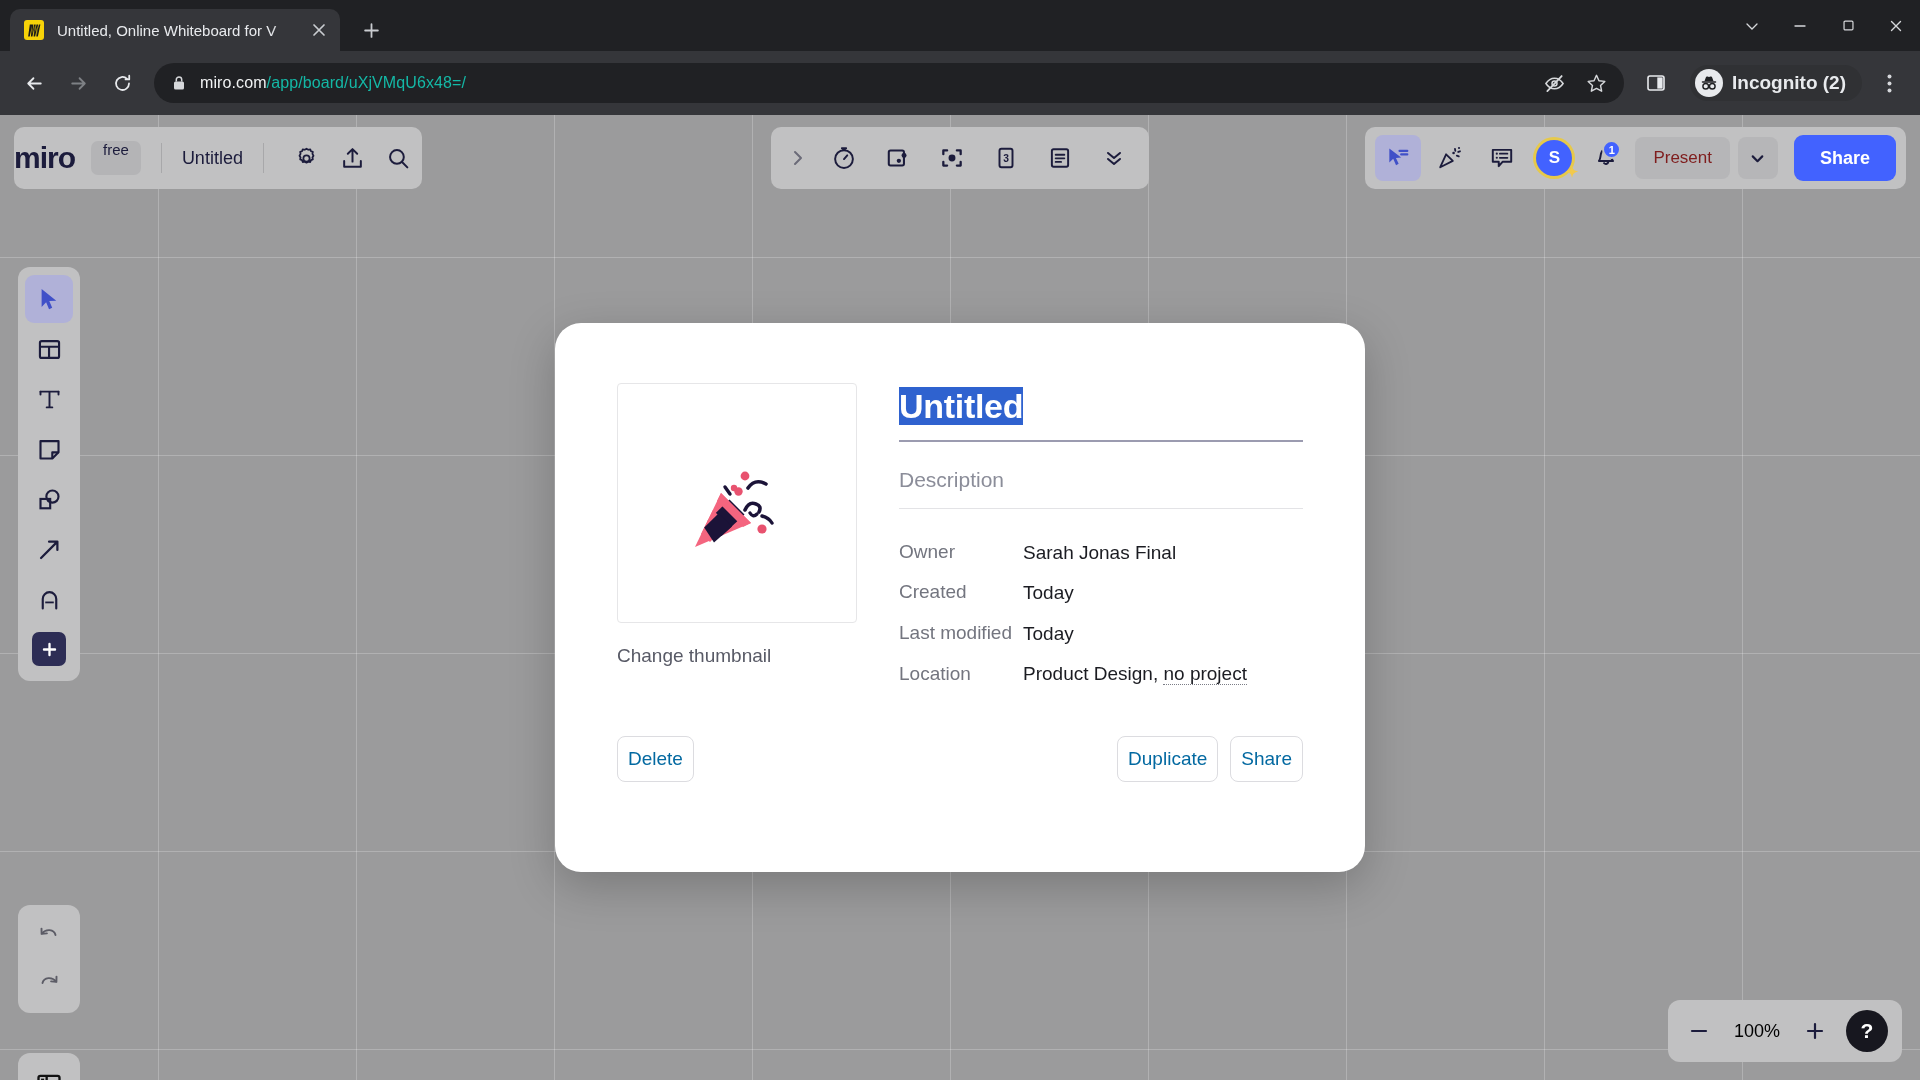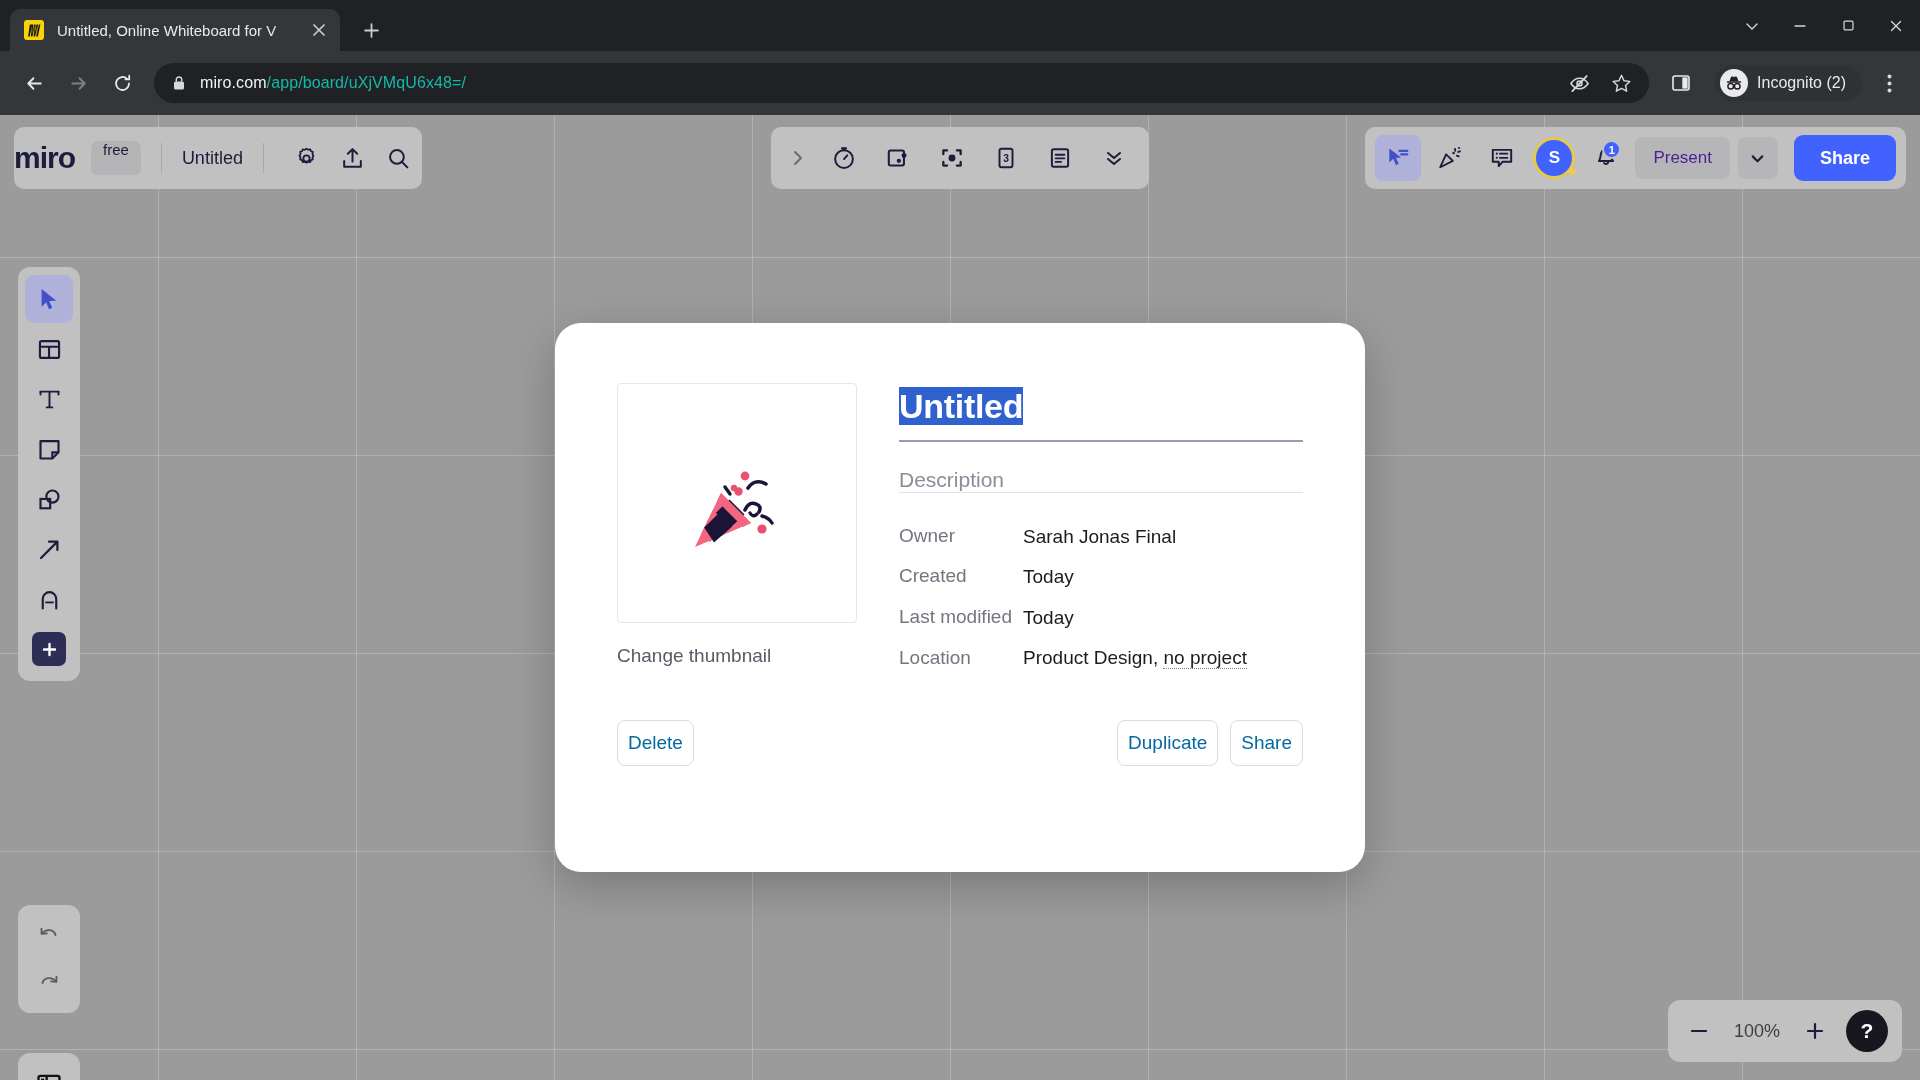--- a/index.html
+++ b/index.html
@@ -67,21 +67,21 @@
   .omni-right { margin-left:auto; display:flex; align-items:center; gap:14px; }
   .omni-icon { width:28px; height:28px; display:flex; align-items:center; justify-content:center; color:#d6d8db; }
   .profile-chip {
     display:flex; align-items:center; gap:9px; height:36px;
     background:#303134; border-radius:18px; padding:0 16px 0 5px; margin-left:10px;
   }
   .incognito-avatar {
     width:28px; height:28px; border-radius:50%; background:#e8eaed;
     display:flex; align-items:center; justify-content:center;
   }
-  .profile-name { font-size:16px; color:#e8eaed; white-space:nowrap; }
+  .profile-name { font-size:19px; color:#e8eaed; white-space:nowrap;font-weight:bold; }
   .kebab { width:34px; height:34px; display:flex; align-items:center; justify-content:center;
            color:#d6d8db; margin-left:6px; }
 
   
   .page {
     position:absolute; left:0; top:115px; width:1920px; height:965px;
     background:#9b9b9c; overflow:hidden;
   }
   .grid {
     position:absolute; inset:0;
@@ -134,21 +134,21 @@
   .ai-spark { position:absolute; right:-6px; bottom:-5px; color:#f2c94c; font-size:15px; }
   .bell-wrap { position:relative; }
   .bell-badge {
     position:absolute; right:-2px; top:-3px; min-width:19px; height:19px; border-radius:10px;
     background:#4262ff; color:#fff; font-size:11px; font-weight:700;
     display:flex; align-items:center; justify-content:center; padding:0 4px;
     border:2px solid #c1c1c2;
   }
   .present-btn {
     height:42px; display:flex; align-items:center; padding:0 18px; border-radius:8px;
-    font-size:17px; color:#4c1d95; background:#b6b6b8; white-space:nowrap;
+    font-size:17px; color:#7f1d1d; background:#b6b6b8; white-space:nowrap;
   }
   .present-caret { height:42px; width:40px; display:flex; align-items:center;
                    justify-content:center; color:#1c1c3c; background:#b6b6b8; border-radius:8px; margin-left:2px;}
   .share-btn {
     height:46px; background:#4262ff; color:#fff; border-radius:9px;
     display:flex; align-items:center; padding:0 26px; font-size:18px; font-weight:600;
     margin-left:10px;
   }
 
   
@@ -173,21 +173,21 @@
     background:#c1c1c2; border-radius:12px; display:flex; align-items:center;
     justify-content:center; color:#111;
   }
 
   
   .zoombar {
     position:absolute; right:18px; bottom:18px; height:62px; background:#c1c1c2;
     border-radius:12px; display:flex; align-items:center; padding:0 14px; gap:14px;
   }
   .zoom-btn { width:34px; height:34px; display:flex; align-items:center; justify-content:center; color:#1c1c3c; }
-  .zoom-level { font-size:18px; color:#404040; min-width:54px; text-align:center; }
+  .zoom-level { font-size:18px; color:#000000; min-width:54px; text-align:center; }
   .help-btn {
     width:42px; height:42px; border-radius:50%; background:#17171f; color:#fff;
     display:flex; align-items:center; justify-content:center; font-size:21px; font-weight:700;
   }
 
   
   .modal {
     position:absolute; left:555px; top:208px; width:810px; height:549px;
     background:#fff; border-radius:26px;
     box-shadow:0 14px 46px rgba(0,0,0,.22);
@@ -208,21 +208,21 @@
   }
   .title-text {
     font-size:34px; font-weight:700; color:#fff; background:#2f62cf;
     display:inline; letter-spacing:-.3px; line-height:1.15;
   }
   .caret {
     display:inline-block; width:1px; height:30px; background:#16161c;
     vertical-align:-5px; margin-right:-1px;
   }
   .desc-row {
-    margin-top:26px; border-bottom:1px solid #e3e3e6; 
+    margin-top:26px; border-bottom:1px solid #e3e3e6; padding-bottom:16px;
   }
   .desc-placeholder { font-size:21px; color:#8b8d99; }
   .meta { margin-top:32px; }
   .meta-row { display:flex; margin-bottom:16px; }
   .meta-row.loc { align-items:center; }
   .meta-label { width:124px; flex:0 0 auto; font-size:19px; color:#73757f; }
   .meta-value { font-size:19px; color:#1b1c22; line-height:1.28; }
   .dotted { border-bottom:1px dotted #7b7d86; }
   .modal-actions {
     display:flex; align-items:center; margin-top:34px;

